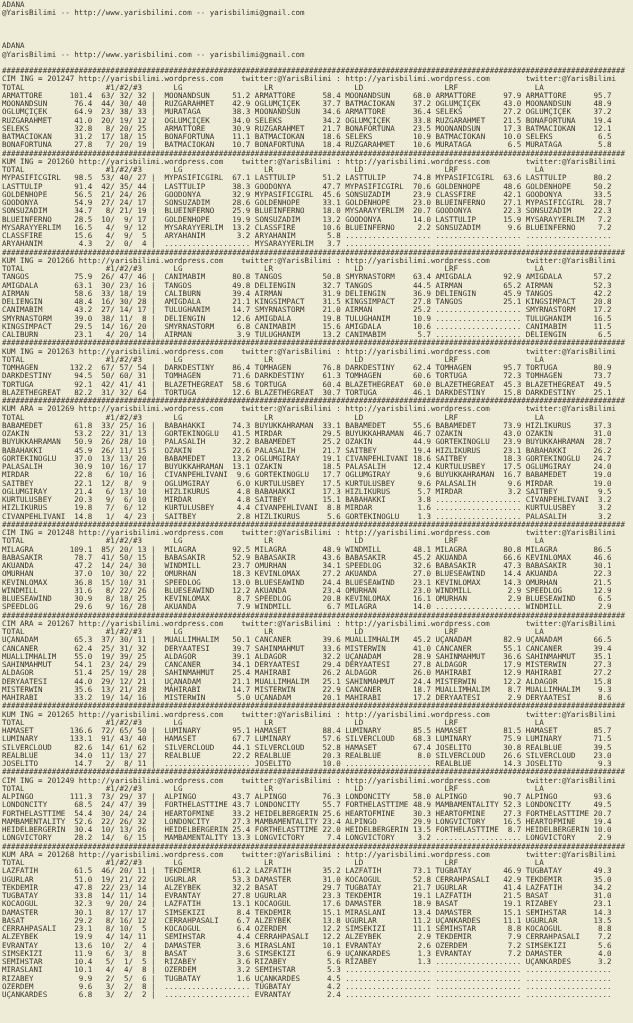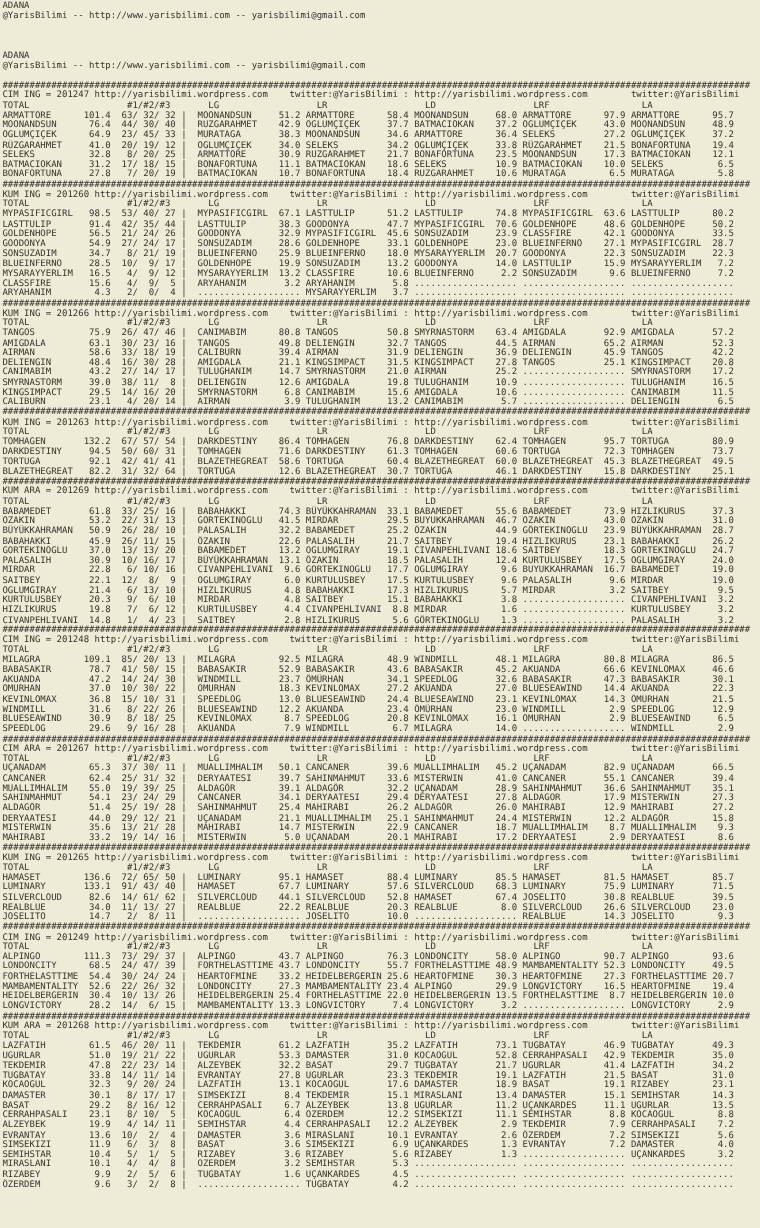--- a/index.html
+++ b/index.html
@@ -27,21 +27,21 @@
   <div class="ln"></div>
   <div class="ln">ADANA</div>
   <div class="ln">@YarisBilimi -- http://www.yarisbilimi.com -- yarisbilimi@gmail.com</div>
   <div class="ln"></div>
   <div id="report-body">
       <div class="ln">##########################################################################################################################################</div>
       <div class="ln">CIM ING = 201247 http://yarisbilimi.wordpress.com    twitter:@YarisBilimi : http://yarisbilimi.wordpress.com        twitter:@YarisBilimi</div>
       <div class="ln">TOTAL                  #1/#2/#3       LG                  LR                  LD                  LRF                 LA</div>
       <div class="ln">ARMATTORE      101.4  63/ 32/ 32 |  MOONANDSUN     51.2 ARMATTORE      58.4 MOONANDSUN     68.0 ARMATTORE      97.9 ARMATTORE      95.7</div>
       <div class="ln">MOONANDSUN      76.4  44/ 30/ 40 |  RÜZGARAHMET    42.9 OGLUMÇIÇEK     37.7 BATMACIOKAN    37.2 OGLUMÇIÇEK     43.0 MOONANDSUN     48.9</div>
-      <div class="ln">OGLUMÇIÇEK      64.9  23/ 45/ 33 |  MURATAGA       38.3 MOONANDSUN     34.6 ARMATTORE      36.4 SELEKS         27.2 OGLUMÇIÇEK     37.2</div>
+      <div class="ln">OGLUMÇIÇEK      64.9  23/ 38/ 33 |  MURATAGA       38.3 MOONANDSUN     34.6 ARMATTORE      36.4 SELEKS         27.2 OGLUMÇIÇEK     37.2</div>
       <div class="ln">RÜZGARAHMET     41.0  20/ 19/ 12 |  OGLUMÇIÇEK     34.0 SELEKS         34.2 OGLUMÇIÇEK     33.8 RÜZGARAHMET    21.5 BONAFORTUNA    19.4</div>
       <div class="ln">SELEKS          32.8   8/ 20/ 25 |  ARMATTORE      30.9 RÜZGARAHMET    21.7 BONAFORTUNA    23.5 MOONANDSUN     17.3 BATMACIOKAN    12.1</div>
       <div class="ln">BATMACIOKAN     31.2  17/ 18/ 15 |  BONAFORTUNA    11.1 BATMACIOKAN    18.6 SELEKS         10.9 BATMACIOKAN    10.0 SELEKS          6.5</div>
       <div class="ln">BONAFORTUNA     27.8   7/ 20/ 19 |  BATMACIOKAN    10.7 BONAFORTUNA    18.4 RÜZGARAHMET    10.6 MURATAGA        6.5 MURATAGA        5.8</div>
       <div class="ln">##########################################################################################################################################</div>
       <div class="ln">KUM ING = 201260 http://yarisbilimi.wordpress.com    twitter:@YarisBilimi : http://yarisbilimi.wordpress.com        twitter:@YarisBilimi</div>
       <div class="ln">TOTAL                  #1/#2/#3       LG                  LR                  LD                  LRF                 LA</div>
       <div class="ln">MYPASIFICGIRL   98.5  53/ 40/ 27 |  MYPASIFICGIRL  67.1 LASTTULIP      51.2 LASTTULIP      74.8 MYPASIFICGIRL  63.6 LASTTULIP      80.2</div>
       <div class="ln">LASTTULIP       91.4  42/ 35/ 44 |  LASTTULIP      38.3 GOODONYA       47.7 MYPASIFICGIRL  70.6 GOLDENHOPE     48.6 GOLDENHOPE     50.2</div>
       <div class="ln">GOLDENHOPE      56.5  21/ 24/ 26 |  GOODONYA       32.9 MYPASIFICGIRL  45.6 SONSUZADIM     23.9 CLASSFIRE      42.1 GOODONYA       33.5</div>
@@ -134,14 +134,15 @@
       <div class="ln">DAMASTER        30.1   8/ 17/ 17 |  SIMSEKIZI       8.4 TEKDEMIR       15.1 MIRASLANI      13.4 DAMASTER       15.1 SEMIHSTAR      14.3</div>
       <div class="ln">BASAT           29.2   8/ 16/ 12 |  CERRAHPASALI    6.7 ALZEYBEK       13.8 UGURLAR        11.2 UÇANKARDES     11.1 UGURLAR        13.5</div>
       <div class="ln">CERRAHPASALI    23.1   8/ 10/  5 |  KOCAOGUL        6.4 ÖZERDEM        12.2 SIMSEKIZI      11.1 SEMIHSTAR       8.8 KOCAOGUL        8.8</div>
       <div class="ln">ALZEYBEK        19.9   4/ 14/ 11 |  SEMIHSTAR       4.4 CERRAHPASALI   12.2 ALZEYBEK        2.9 TEKDEMIR        7.9 CERRAHPASALI    7.2</div>
       <div class="ln">EVRANTAY        13.6  10/  2/  4 |  DAMASTER        3.6 MIRASLANI      10.1 EVRANTAY        2.6 ÖZERDEM         7.2 SIMSEKIZI       5.6</div>
       <div class="ln">SIMSEKIZI       11.9   6/  3/  8 |  BASAT           3.6 SIMSEKIZI       6.9 UÇANKARDES      1.3 EVRANTAY        7.2 DAMASTER        4.0</div>
       <div class="ln">SEMIHSTAR       10.4   5/  1/  5 |  RIZABEY         3.6 RIZABEY         5.6 RIZABEY         1.3 ................... UÇANKARDES      3.2</div>
       <div class="ln">MIRASLANI       10.1   4/  4/  8 |  ÖZERDEM         3.2 SEMIHSTAR       5.3 ................... ................... ...................</div>
       <div class="ln">RIZABEY          9.9   2/  5/  6 |  TUGBATAY        1.6 UÇANKARDES      4.5 ................... ................... ...................</div>
       <div class="ln">ÖZERDEM          9.6   3/  2/  8 |  ................... TUGBATAY        4.2 ................... ................... ...................</div>
+      <div class="ln">UÇANKARDES       6.8   3/  2/  2 |  ................... EVRANTAY        2.4 ................... ................... ...................</div>
     </div>
 </div>
 
 </body></html>

